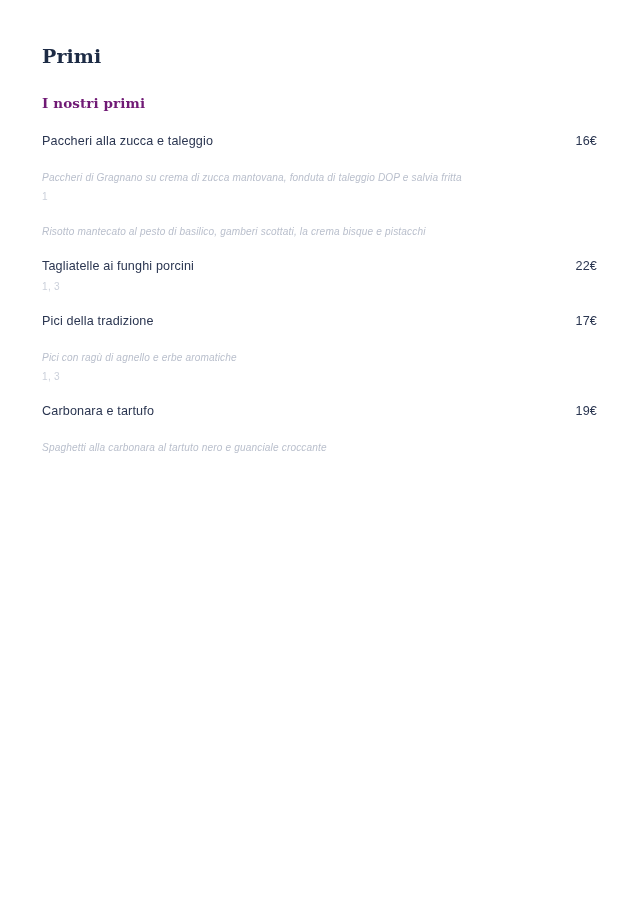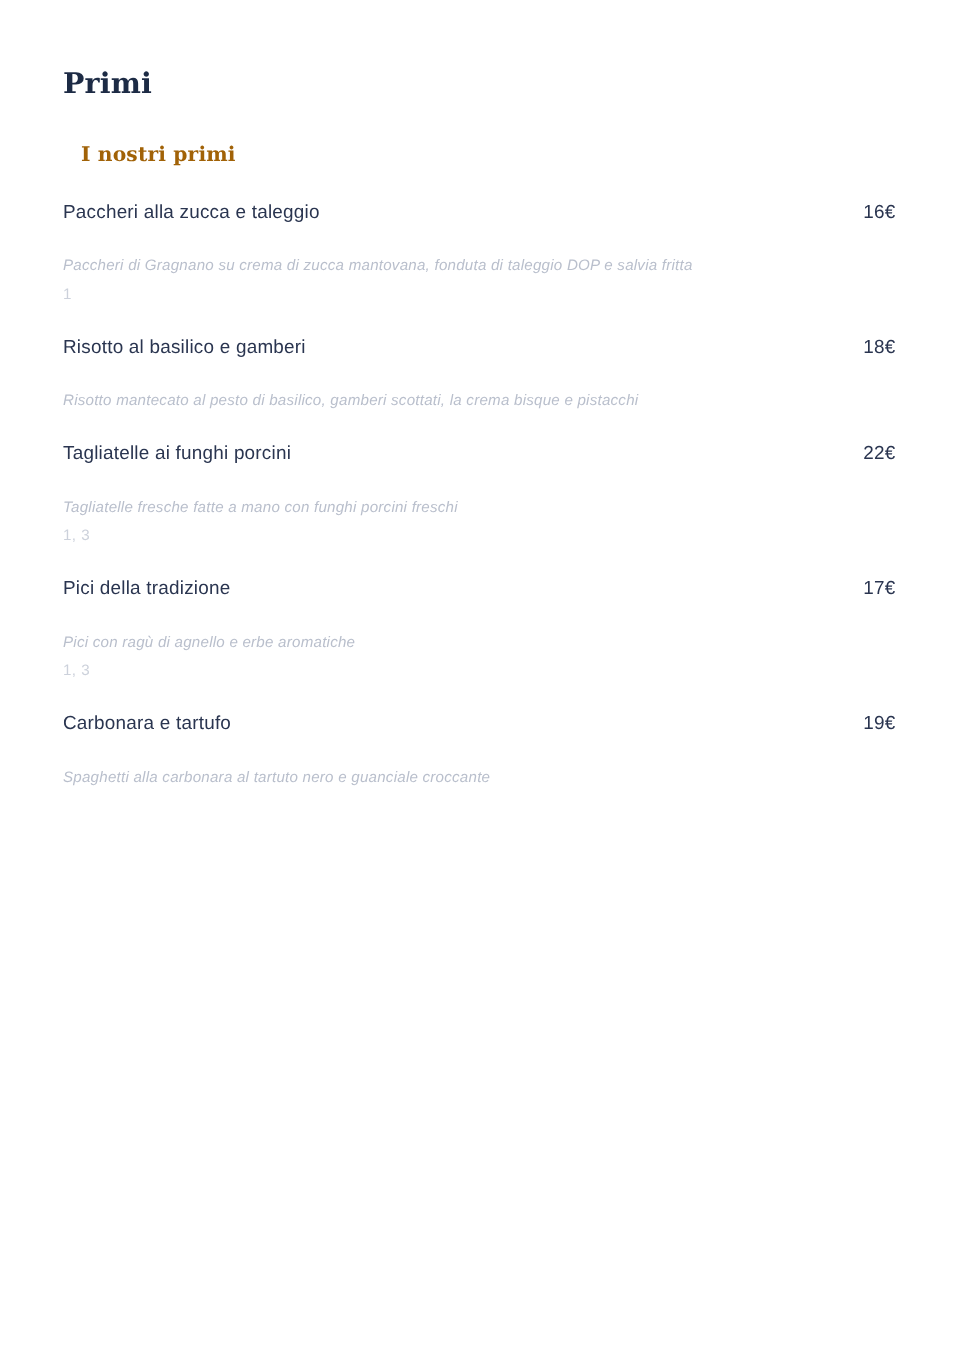--- a/index.html
+++ b/index.html
@@ -29,23 +29,23 @@
     line-height: 24px;
     color: #1d2b45;
     letter-spacing: 0.1px;
     margin: 0 0 26px 0;
   }
   .section-title {
     font-family: "DejaVu Serif", "Liberation Serif", serif;
     font-weight: 700;
     font-size: 13.5px;
     line-height: 18px;
-    color: #a16207;
+    color: #701a75;
     letter-spacing: 0.1px;
-    margin: 0 0 21px 12px;
+    margin: 0 0 21px 0;
   }
   .items {
     display: block;
   }
   .item {
     margin: 0 0 19px 0;
   }
   .item:last-child {
     margin-bottom: 0;
   }
@@ -111,34 +111,29 @@
     <div class="item">
       <div class="item-head">
         <div class="item-name">Paccheri alla zucca e taleggio</div>
         <div class="item-price">16€</div>
       </div>
       <div class="item-desc">Paccheri di Gragnano su crema di zucca mantovana, fonduta di taleggio DOP e salvia fritta</div>
       <div class="item-allergens">1</div>
     </div>
 
     <div class="item">
-      <div class="item-head">
-        <div class="item-name">Risotto al basilico e gamberi</div>
-        <div class="item-price">18€</div>
-      </div>
       <div class="item-desc">Risotto mantecato al pesto di basilico, gamberi scottati, la crema bisque e pistacchi</div>
 
     </div>
 
     <div class="item">
       <div class="item-head">
         <div class="item-name">Tagliatelle ai funghi porcini</div>
         <div class="item-price">22€</div>
       </div>
-      <div class="item-desc">Tagliatelle fresche fatte a mano con funghi porcini freschi</div>
       <div class="item-allergens">1, 3</div>
     </div>
 
     <div class="item">
       <div class="item-head">
         <div class="item-name">Pici della tradizione</div>
         <div class="item-price">17€</div>
       </div>
       <div class="item-desc">Pici con ragù di agnello e erbe aromatiche</div>
       <div class="item-allergens">1, 3</div>

